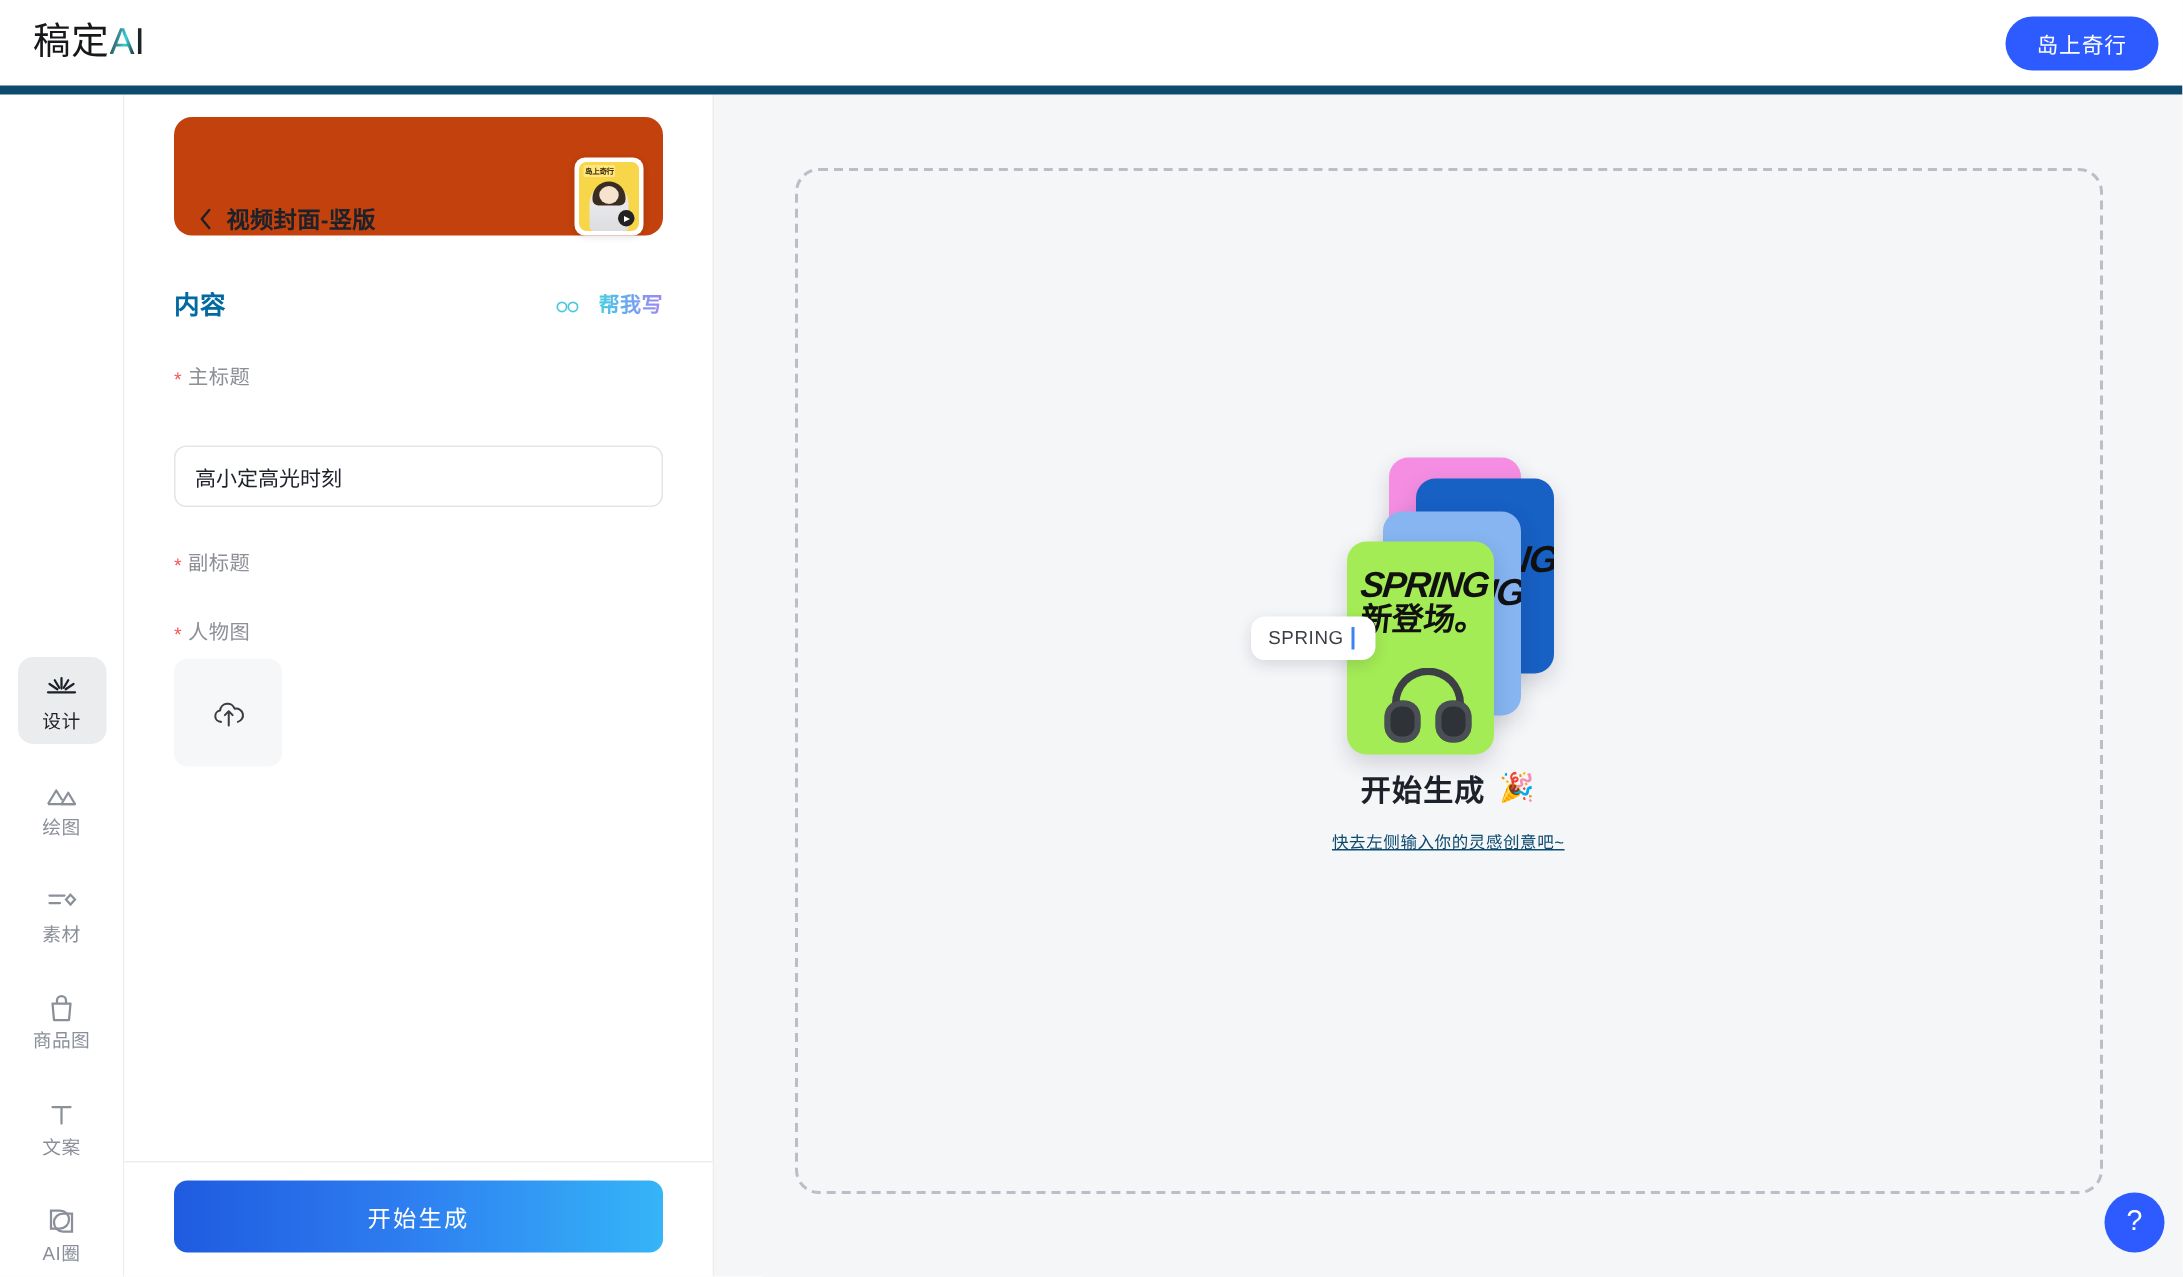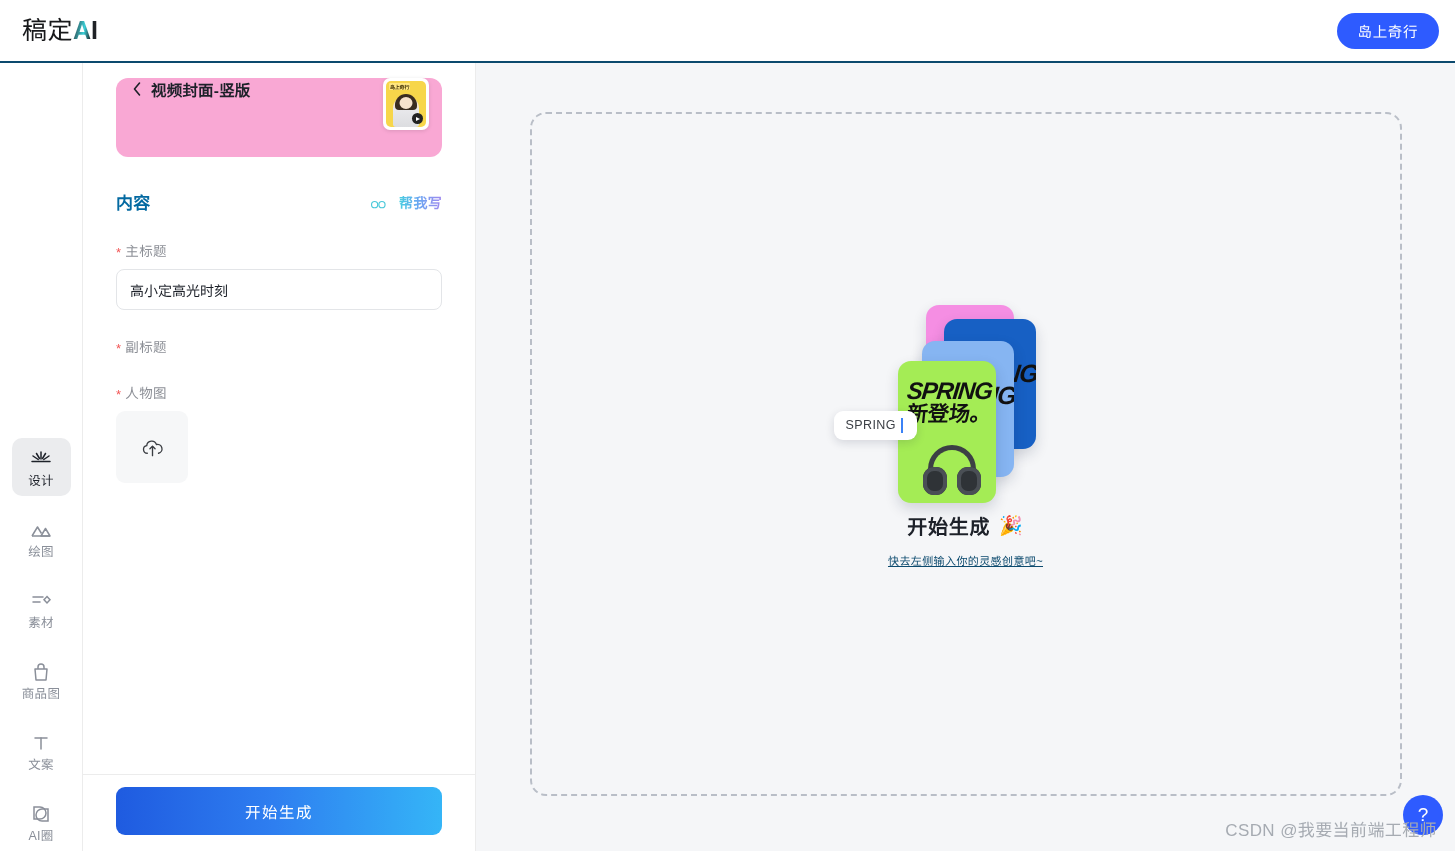--- a/index.html
+++ b/index.html
@@ -20,21 +20,21 @@
     display: flex;
     flex-direction: column;
     background: #ffffff;
   }
 
   
   .header {
     height: 63px;
     flex: 0 0 63px;
     background: #ffffff;
-    border-bottom: 2px solid #0c4a6e;
+    border-bottom: 6px solid #0c4a6e;
     display: flex;
     align-items: center;
     justify-content: space-between;
     padding: 0 16px 0 22px;
     position: relative;
     z-index: 20;
   }
   .logo {
     font-size: 25px;
     font-weight: 500;
@@ -43,21 +43,21 @@
     display: flex;
     align-items: baseline;
     line-height: 1;
     white-space: nowrap;
   }
   .logo .logo-ai {
     background: linear-gradient(100deg, #2b2d31 0%, #3ad0d8 45%, #1f2226 72%);
     -webkit-background-clip: text;
     background-clip: text;
     color: transparent;
-    font-weight: 700;
+    font-weight: 400;
     letter-spacing: 0px;
   }
   .login-btn {
     background: #2e5bff;
     color: #ffffff;
     border: none;
     border-radius: 20px;
     height: 36px;
     padding: 0 21px;
     font-size: 14.5px;
@@ -122,25 +122,25 @@
     flex-direction: column;
     min-height: 0;
   }
   .panel-scroll {
     flex: 1 1 auto;
     overflow: hidden;
     padding: 15px 33px 0 33px;
   }
 
   .tpl-card {
-    background: #f9a8d4;
+    background: #c2410c;
     border-radius: 12px;
     height: 79px;
     display: flex;
-    align-items: flex-start;
+    align-items: flex-end;
     justify-content: space-between;
     padding: 0 13px 0 16px;
     cursor: pointer;
   }
   .tpl-left { display: flex; align-items: center; gap: 9px; }
   .back-chevron {
     width: 10px; height: 16px; display:block; color:#1d2129;
   }
   .tpl-title {
     font-size: 15.5px;
@@ -239,20 +239,21 @@
     width: 100%;
     height: 41px;
     border: 1px solid #e3e5e8;
     border-radius: 8px;
     background: #ffffff;
     padding: 0 13px;
     font-size: 14px;
     font-family: inherit;
     color: #1d2129;
     outline: none;
+    margin-top: 28px;
   }
   .text-input::placeholder { color: #bfc2c7; }
 
   .upload-box {
     width: 72px; height: 72px;
     background: #f6f7f8;
     border-radius: 9px;
     display: flex;
     align-items: center;
     justify-content: center;
@@ -615,18 +616,17 @@
 
           <div class="empty-title">
             <span>开始生成</span>
             <span class="party">🎉</span>
           </div>
           <div class="empty-sub">快去左侧输入你的灵感创意吧~</div>
 
         </div>
       </div>
 
-      <div class="watermark">CSDN @我要当前端工程师</div>
       <button class="help-fab">?</button>
     </div>
 
   </div>
 </div>
 
 </body></html>

